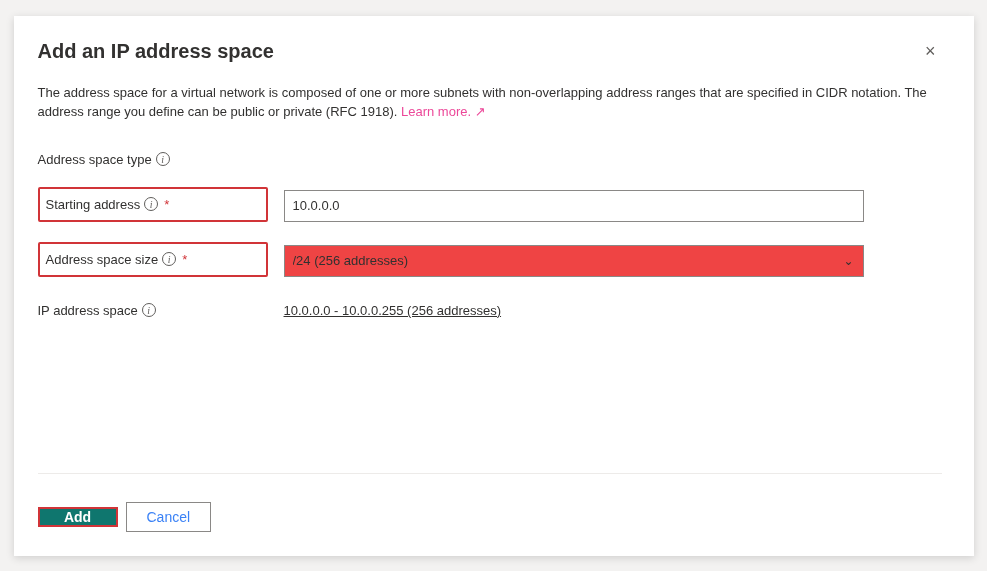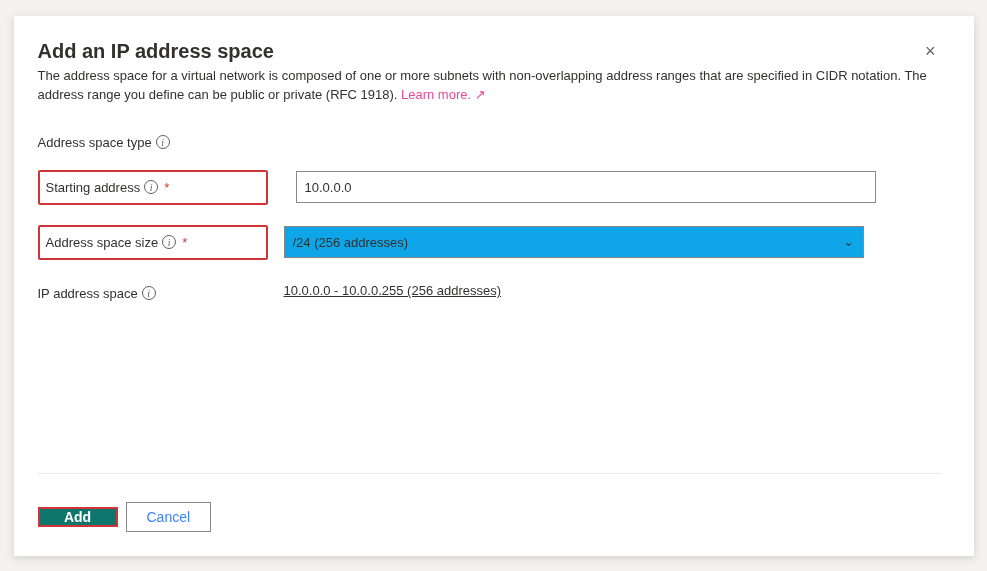--- a/index.html
+++ b/index.html
@@ -20,21 +20,21 @@
       position: relative;
       padding: 24px 32px 24px 24px;
       box-shadow: 0 2px 8px rgba(0,0,0,0.15);
       display: flex;
       flex-direction: column;
     }
     .dialog-header {
       display: flex;
       justify-content: space-between;
       align-items: flex-start;
-      margin-bottom: 3px;
+      margin-bottom: 20px;
     }
     .dialog-title {
       font-size: 20px;
       font-weight: 600;
       color: #323130;
     }
     .close-btn {
       background: none;
       border: none;
       cursor: pointer;
@@ -52,21 +52,21 @@
     }
     .description a {
       color: #ec4899;
       text-decoration: none;
     }
     .form-body {
       flex: 1;
     }
     .form-row {
       display: flex;
-      align-items: center;
+      align-items: flex-end;
       margin-bottom: 20px;
     }
     .form-label-col {
       width: 230px;
       min-width: 230px;
       padding-top: 6px;
       display: flex;
       align-items: center;
       gap: 4px;
       font-size: 13px;
@@ -122,35 +122,34 @@
     }
     .text-input {
       width: 100%;
       max-width: 580px;
       height: 32px;
       border: 1px solid #8a8886;
       padding: 0 8px;
       font-size: 13px;
       color: #323130;
       outline: none;
-      margin-left: 12px;
     }
     .select-wrapper {
       position: relative;
       width: 100%;
       max-width: 580px;
     }
     .select-input {
       width: 100%;
       height: 32px;
       border: 1px solid #8a8886;
       padding: 0 32px 0 8px;
       font-size: 13px;
       color: #323130;
-      background: #0ea5e9;
+      background: #ef4444;
       appearance: none;
       -webkit-appearance: none;
       cursor: pointer;
       outline: none;
     }
     .chevron-icon {
       position: absolute;
       right: 10px;
       top: 50%;
       transform: translateY(-50%);

